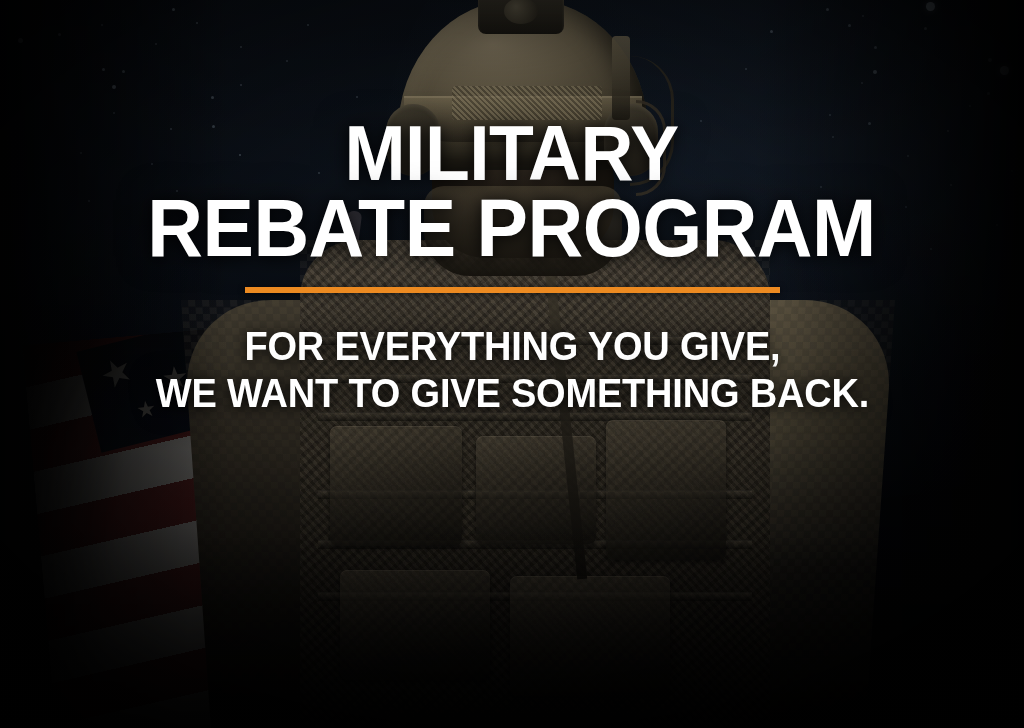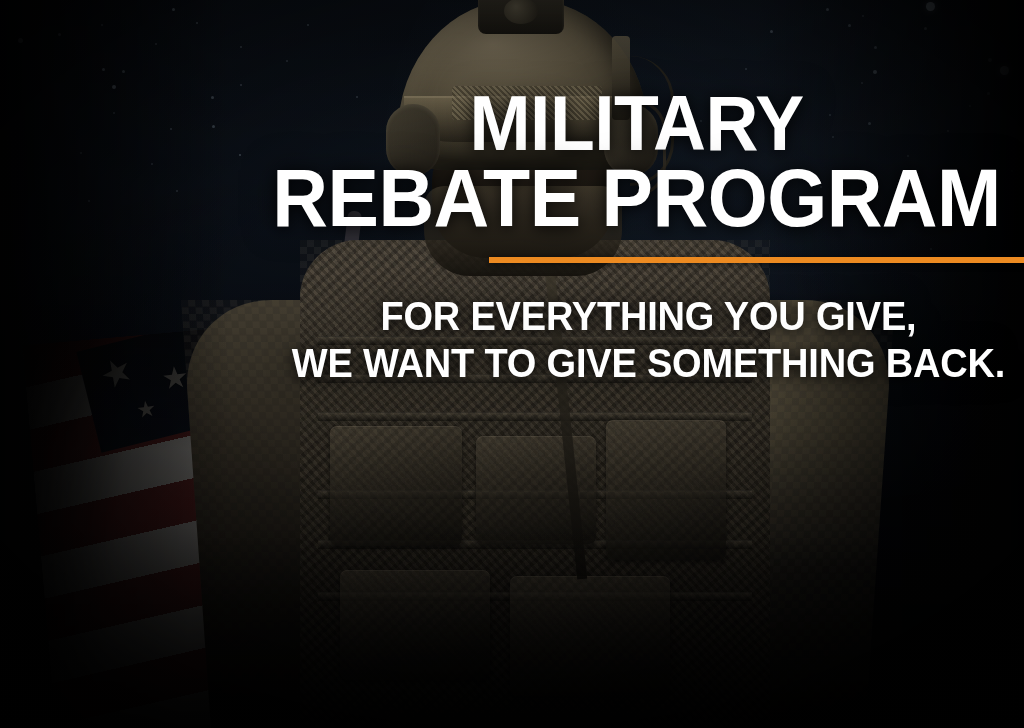--- a/index.html
+++ b/index.html
@@ -254,22 +254,22 @@
   }
   .dark-bottom {
     position:absolute; left:0; bottom:0; width:1024px; height:200px;
     background:linear-gradient(0deg, rgba(0,0,0,.85) 0%, rgba(0,0,0,0) 100%);
   }
 
   
   .content {
     position:absolute; inset:0;
     display:flex; flex-direction:column;
-    align-items:flex-end;
-    padding-top:88px;
+    align-items:center;
+    padding-top:118px;
     text-align:center;
   }
   .headline {
     color:#fff;
     font-family:"Liberation Sans", sans-serif;
     font-weight:bold;
     font-size:78px;
     line-height:.92;
     letter-spacing:-0.5px;
     transform:scaleX(.94);

